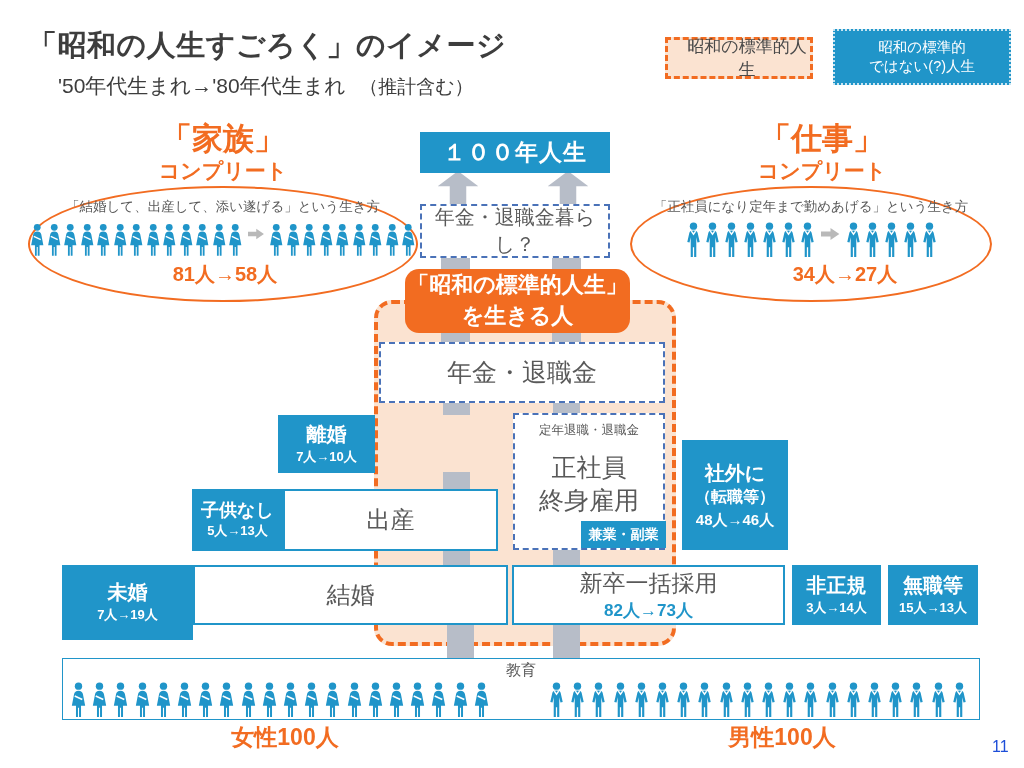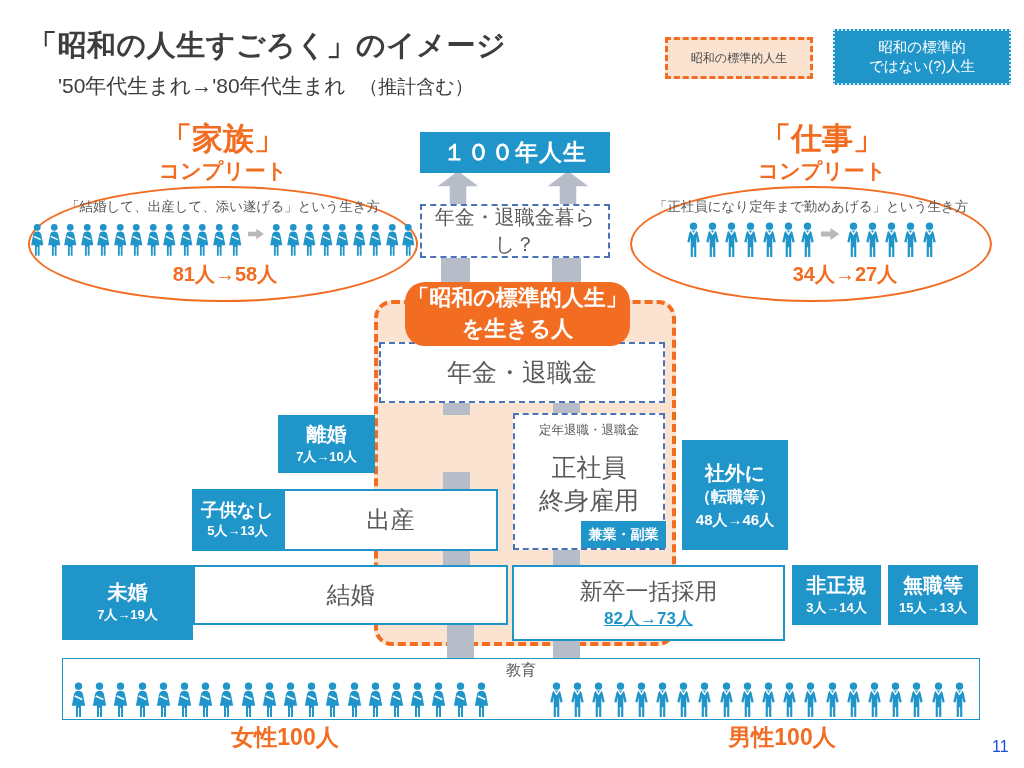--- a/index.html
+++ b/index.html
@@ -18,24 +18,24 @@
   .o-sub{color:var(--orange);font-weight:bold;font-size:21px;z-index:2;}
   .o-count{color:var(--orange);font-weight:bold;font-size:20px;z-index:3;}
   .ellipse{border:2.5px solid var(--orange);border-radius:50%;background:#fff;z-index:1;}
   .cap{color:var(--gray);font-size:13.5px;white-space:nowrap;z-index:2;}
   .bluebox{background:var(--blue);color:#fff;z-index:3;}
   .bluebox .bl{font-weight:bold;font-size:20px;line-height:1.15;}
   .bluebox .bc{font-weight:bold;font-size:13px;margin-top:2px;}
   .whitebox{background:#fff;border:2px solid var(--blue);color:var(--gray);z-index:3;}
   .dashbox{background:#fff;border:2.5px dashed var(--dblue);color:var(--gray);z-index:3;}
   .bar{background:var(--cgray);z-index:2;}
-  .legend1{background:var(--peach);border:3px dashed var(--orange);color:#4a4a4a;font-size:12px;z-index:2;}
+  .legend1{background:var(--peach);border:3px dashed var(--orange);color:#4a4a4a;font-size:17px;z-index:2;padding-left:16px;}
   .legend2{background:var(--blue);border:2px dotted rgba(255,255,255,0.75);color:#fff;font-size:14.5px;line-height:1.3;z-index:2;}
   .container-dash{background:var(--peach);border:4.5px dashed var(--orange);border-radius:18px;z-index:1;}
-  .lifelabel{background:var(--orange);color:#fff;border-radius:20px;font-weight:bold;font-size:22px;line-height:1.4;z-index:4;margin-top:13px;}
+  .lifelabel{background:var(--orange);color:#fff;border-radius:14px;font-weight:bold;font-size:22px;line-height:1.4;z-index:4;}
   .iconrow{display:flex;align-items:flex-end;justify-content:center;color:var(--blue);z-index:2;}
   .iconset{display:flex;align-items:flex-end;}
   .harrow{margin:0 4px 6px 4px;display:flex;align-items:center;}
   .uparrow{z-index:2;}
   .pagenum{font-size:16px;color:#1d4ed8;}
   .eduicons svg{width:21px;height:36px;}
   .fam-ell svg{width:16.5px;height:34px;}
   .work-ell svg{width:19px;height:36px;}
 </style>
 </head>
@@ -321,23 +321,23 @@
     <span>出産</span>
   </div>
   <div class="abs bluebox ctr" style="left:62px;top:565px;width:131px;height:75px;">
     <span class="bl">未婚</span>
     <span class="bc">7人→19人</span>
   </div>
   <div class="abs whitebox ctr" style="left:193px;top:565px;width:315px;height:60px;font-size:24px;">
     <span>結婚</span>
   </div>
 
-  <div class="abs whitebox ctr" style="left:512px;top:565px;width:273px;height:76px;">
+  <div class="abs whitebox ctr" style="left:512px;top:565px;width:273px;height:60px;">
     <span style="font-size:23px;">新卒一括採用</span>
-    <span style="font-size:17px;font-weight:bold;color:var(--blue);text-decoration:underline;">82人→73人</span>
+    <span style="font-size:17px;font-weight:bold;color:var(--blue);">82人→73人</span>
   </div>
   <div class="abs bluebox ctr" style="left:682px;top:440px;width:106px;height:110px;z-index:3;">
     <span style="font-weight:bold;font-size:20px;">社外に</span>
     <span style="font-weight:bold;font-size:16px;">（転職等）</span>
     <span style="font-weight:bold;font-size:15px;margin-top:3px;">48人→46人</span>
   </div>
   <div class="abs bluebox ctr" style="left:792px;top:565px;width:89px;height:60px;">
     <span class="bl">非正規</span>
     <span class="bc">3人→14人</span>
   </div>

